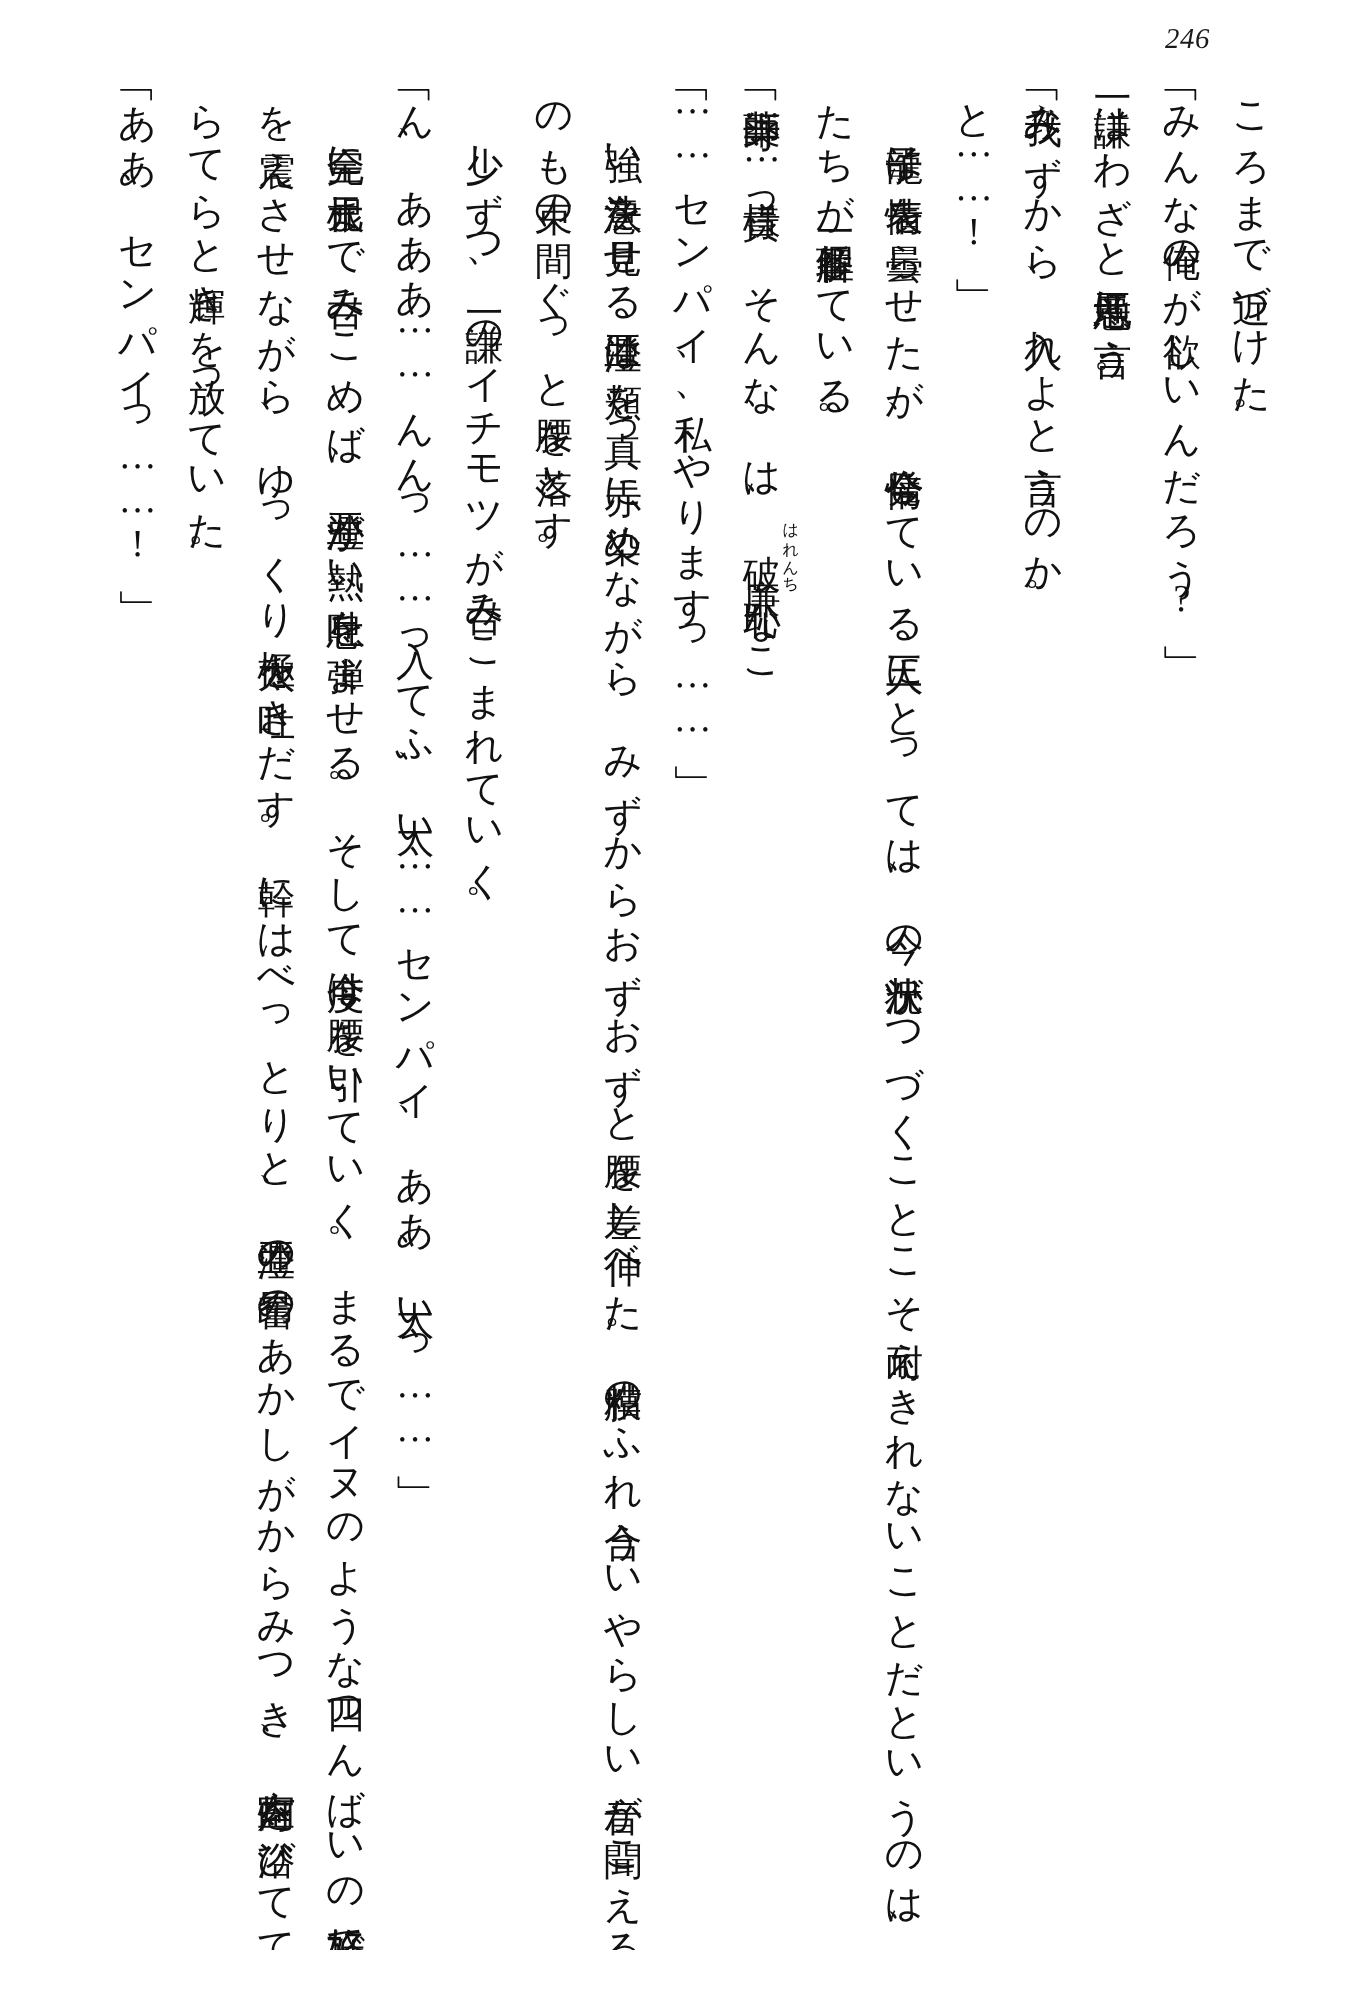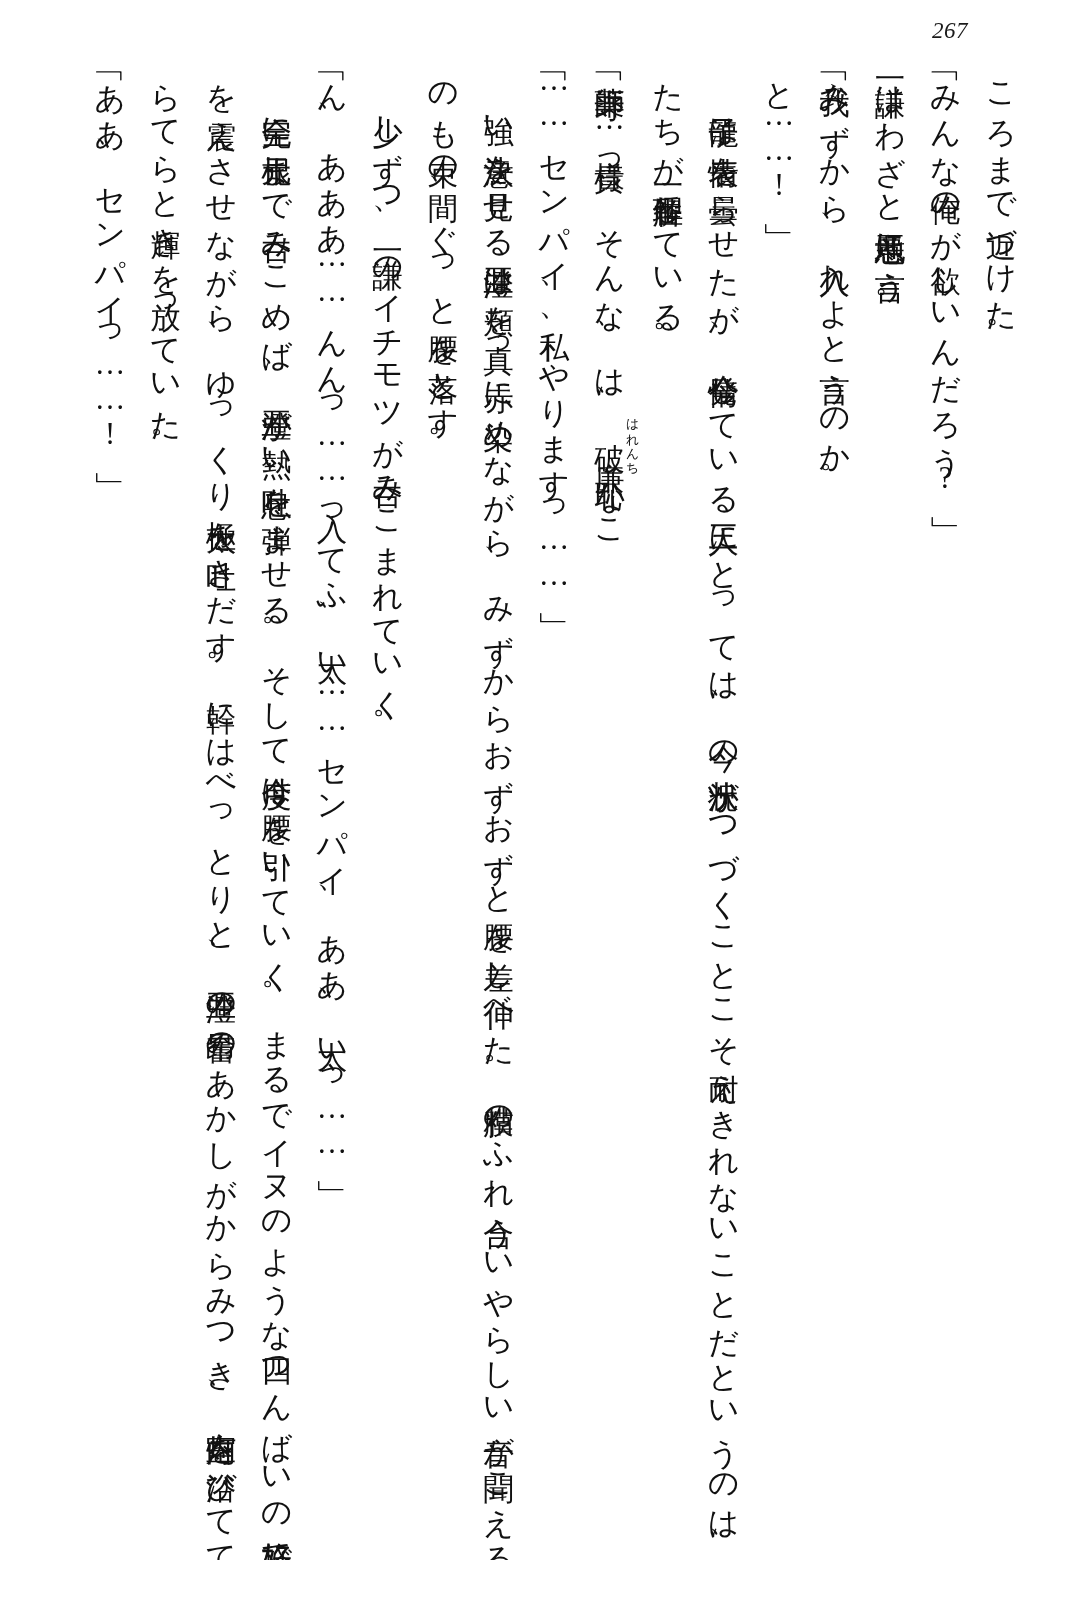--- a/index.html
+++ b/index.html
@@ -55,21 +55,21 @@
     font-size: 0.42em;
     letter-spacing: 0;
     line-height: 1;
   }
 </style>
 </head>
 <body>
 
 <div class="page">
 
-  <div class="page-number">267</div>
+  <div class="page-number">246</div>
 
   <div class="text-body">
     <p>ころまで近づけた。</p>
     <p>「みんな俺のが欲しいんだろう?」</p>
     <p>謙一はわざと意地悪に言う。</p>
     <p>「我々みずから、入れよと言うのか。</p>
     <p>と……!」</p>
     <p class="indent"><span>龍子は表情を曇らせたが、今発情している三人にとっては、今の状況がつづくことこそ耐えきれないことだというのは、本人たちが一番理解している。</span></p>
     <p>「薬師寺……貴様っ、そんな、は、<ruby><span>破廉恥</span><rt>はれんち</rt></ruby>なこ</p>
     <p>「……センパイ、私、やりますっ……」</p>

